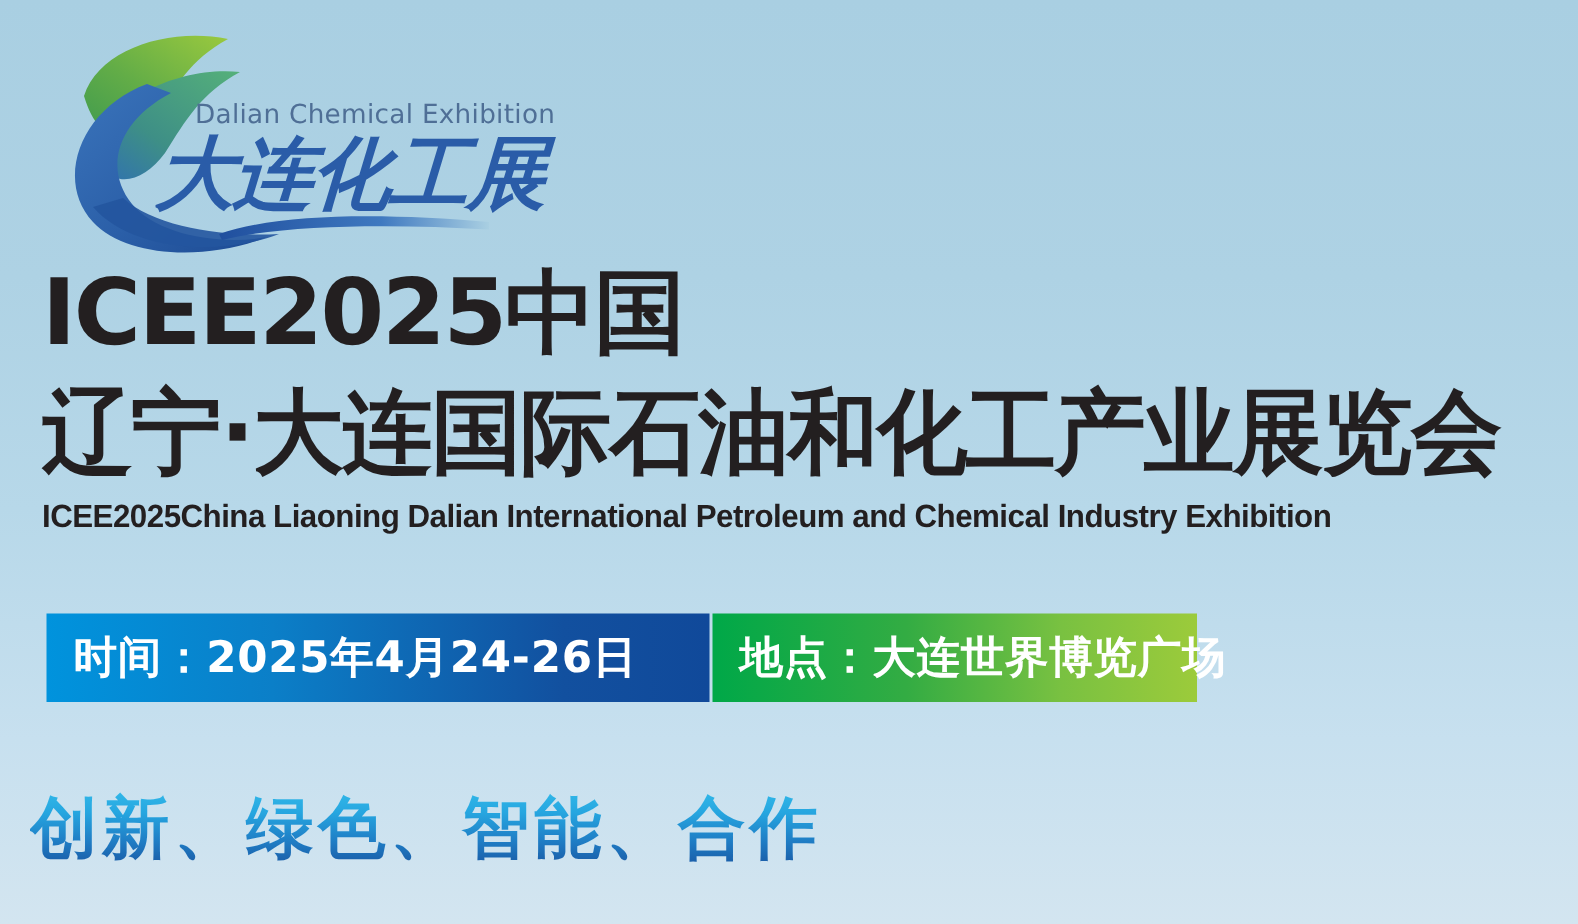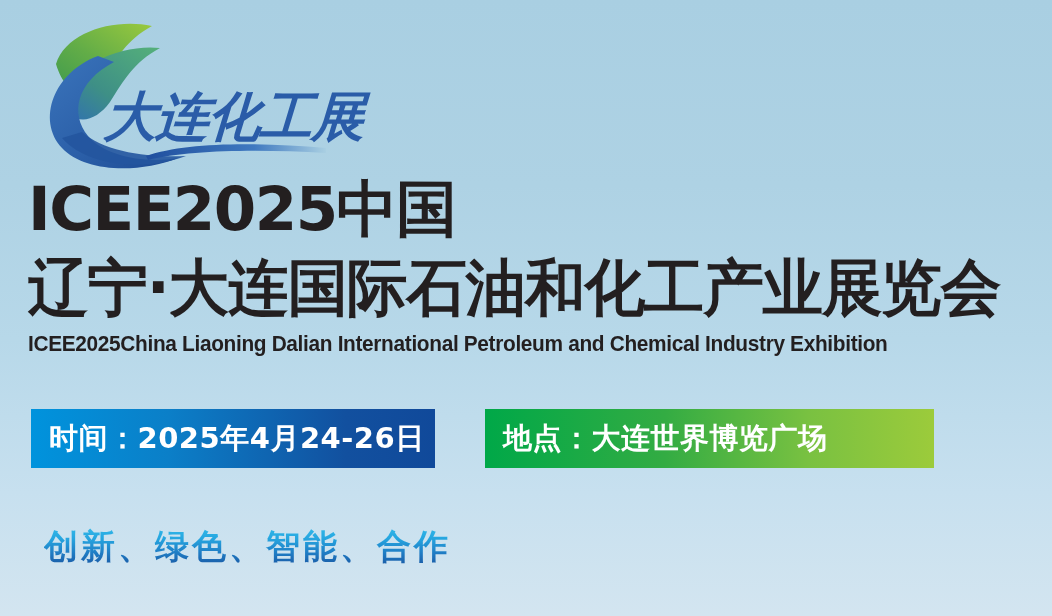--- a/index.html
+++ b/index.html
@@ -116,36 +116,36 @@
     font-size: 29px;
     letter-spacing: 0.5px;
     white-space: nowrap;
     font-family: "DejaVu Sans", sans-serif;
     box-sizing: border-box;
     padding: 0 18px;
   }
   #badge-date {
     left: 31px;
     top: 409px;
-    width: 404px;
+    width: 442px;
     background: linear-gradient(90deg, #0093dd 0%, #0b7fc8 34%, #12509f 78%, #10499a 100%);
   }
   #badge-venue {
-    left: 485px;
+    left: 475px;
     top: 409px;
-    width: 449px;
+    width: 323px;
     background: linear-gradient(90deg, #00a848 0%, #33ac43 40%, #79c141 72%, #9ccb3b 100%);
   }
 
   
   #slogan {
     position: absolute;
-    left: 44px;
+    left: 20px;
     top: 528px;
-    font-size: 34px;
+    font-size: 45px;
     line-height: 1.08;
     font-weight: bold;
     letter-spacing: 3px;
     white-space: nowrap;
     font-family: "DejaVu Sans", sans-serif;
     background: linear-gradient(180deg, #31b7e8 0%, #26a6e0 28%, #1f7cc4 68%, #1a5ba6 100%);
     -webkit-background-clip: text;
     background-clip: text;
     color: transparent;
     -webkit-text-fill-color: transparent;
@@ -190,20 +190,21 @@
                C 28 58, 10 106, 36 134
                C 58 158, 112 160, 152 144
                C 120 150, 78 142, 62 122
                C 44 100, 50 68, 88 48 Z" fill="url(#swooshGrad)"></path>
 
       <path d="M36 124 C 60 152, 118 158, 160 142 C 124 144, 78 138, 56 118 Z" fill="#24559f" opacity="0.9"></path>
 
       <path d="M120 142 C 160 128, 230 128, 300 134 L 300 139 C 232 135, 162 136, 122 146 Z" fill="url(#underGrad)"></path>
     </svg>
 
+    <div id="logo-en">Dalian Chemical Exhibition</div>
     <div id="logo-cn">大连化工展</div>
   </div>
 
   <div id="title-cn-1">ICEE2025中国</div>
   <div id="title-cn-2">辽宁·大连国际石油和化工产业展览会</div>
   <div id="title-en">ICEE2025China Liaoning Dalian International Petroleum and Chemical Industry Exhibition</div>
 
   <div class="badge" id="badge-date">时间：2025年4月24-26日</div>
   <div class="badge" id="badge-venue">地点：大连世界博览广场</div>
 

